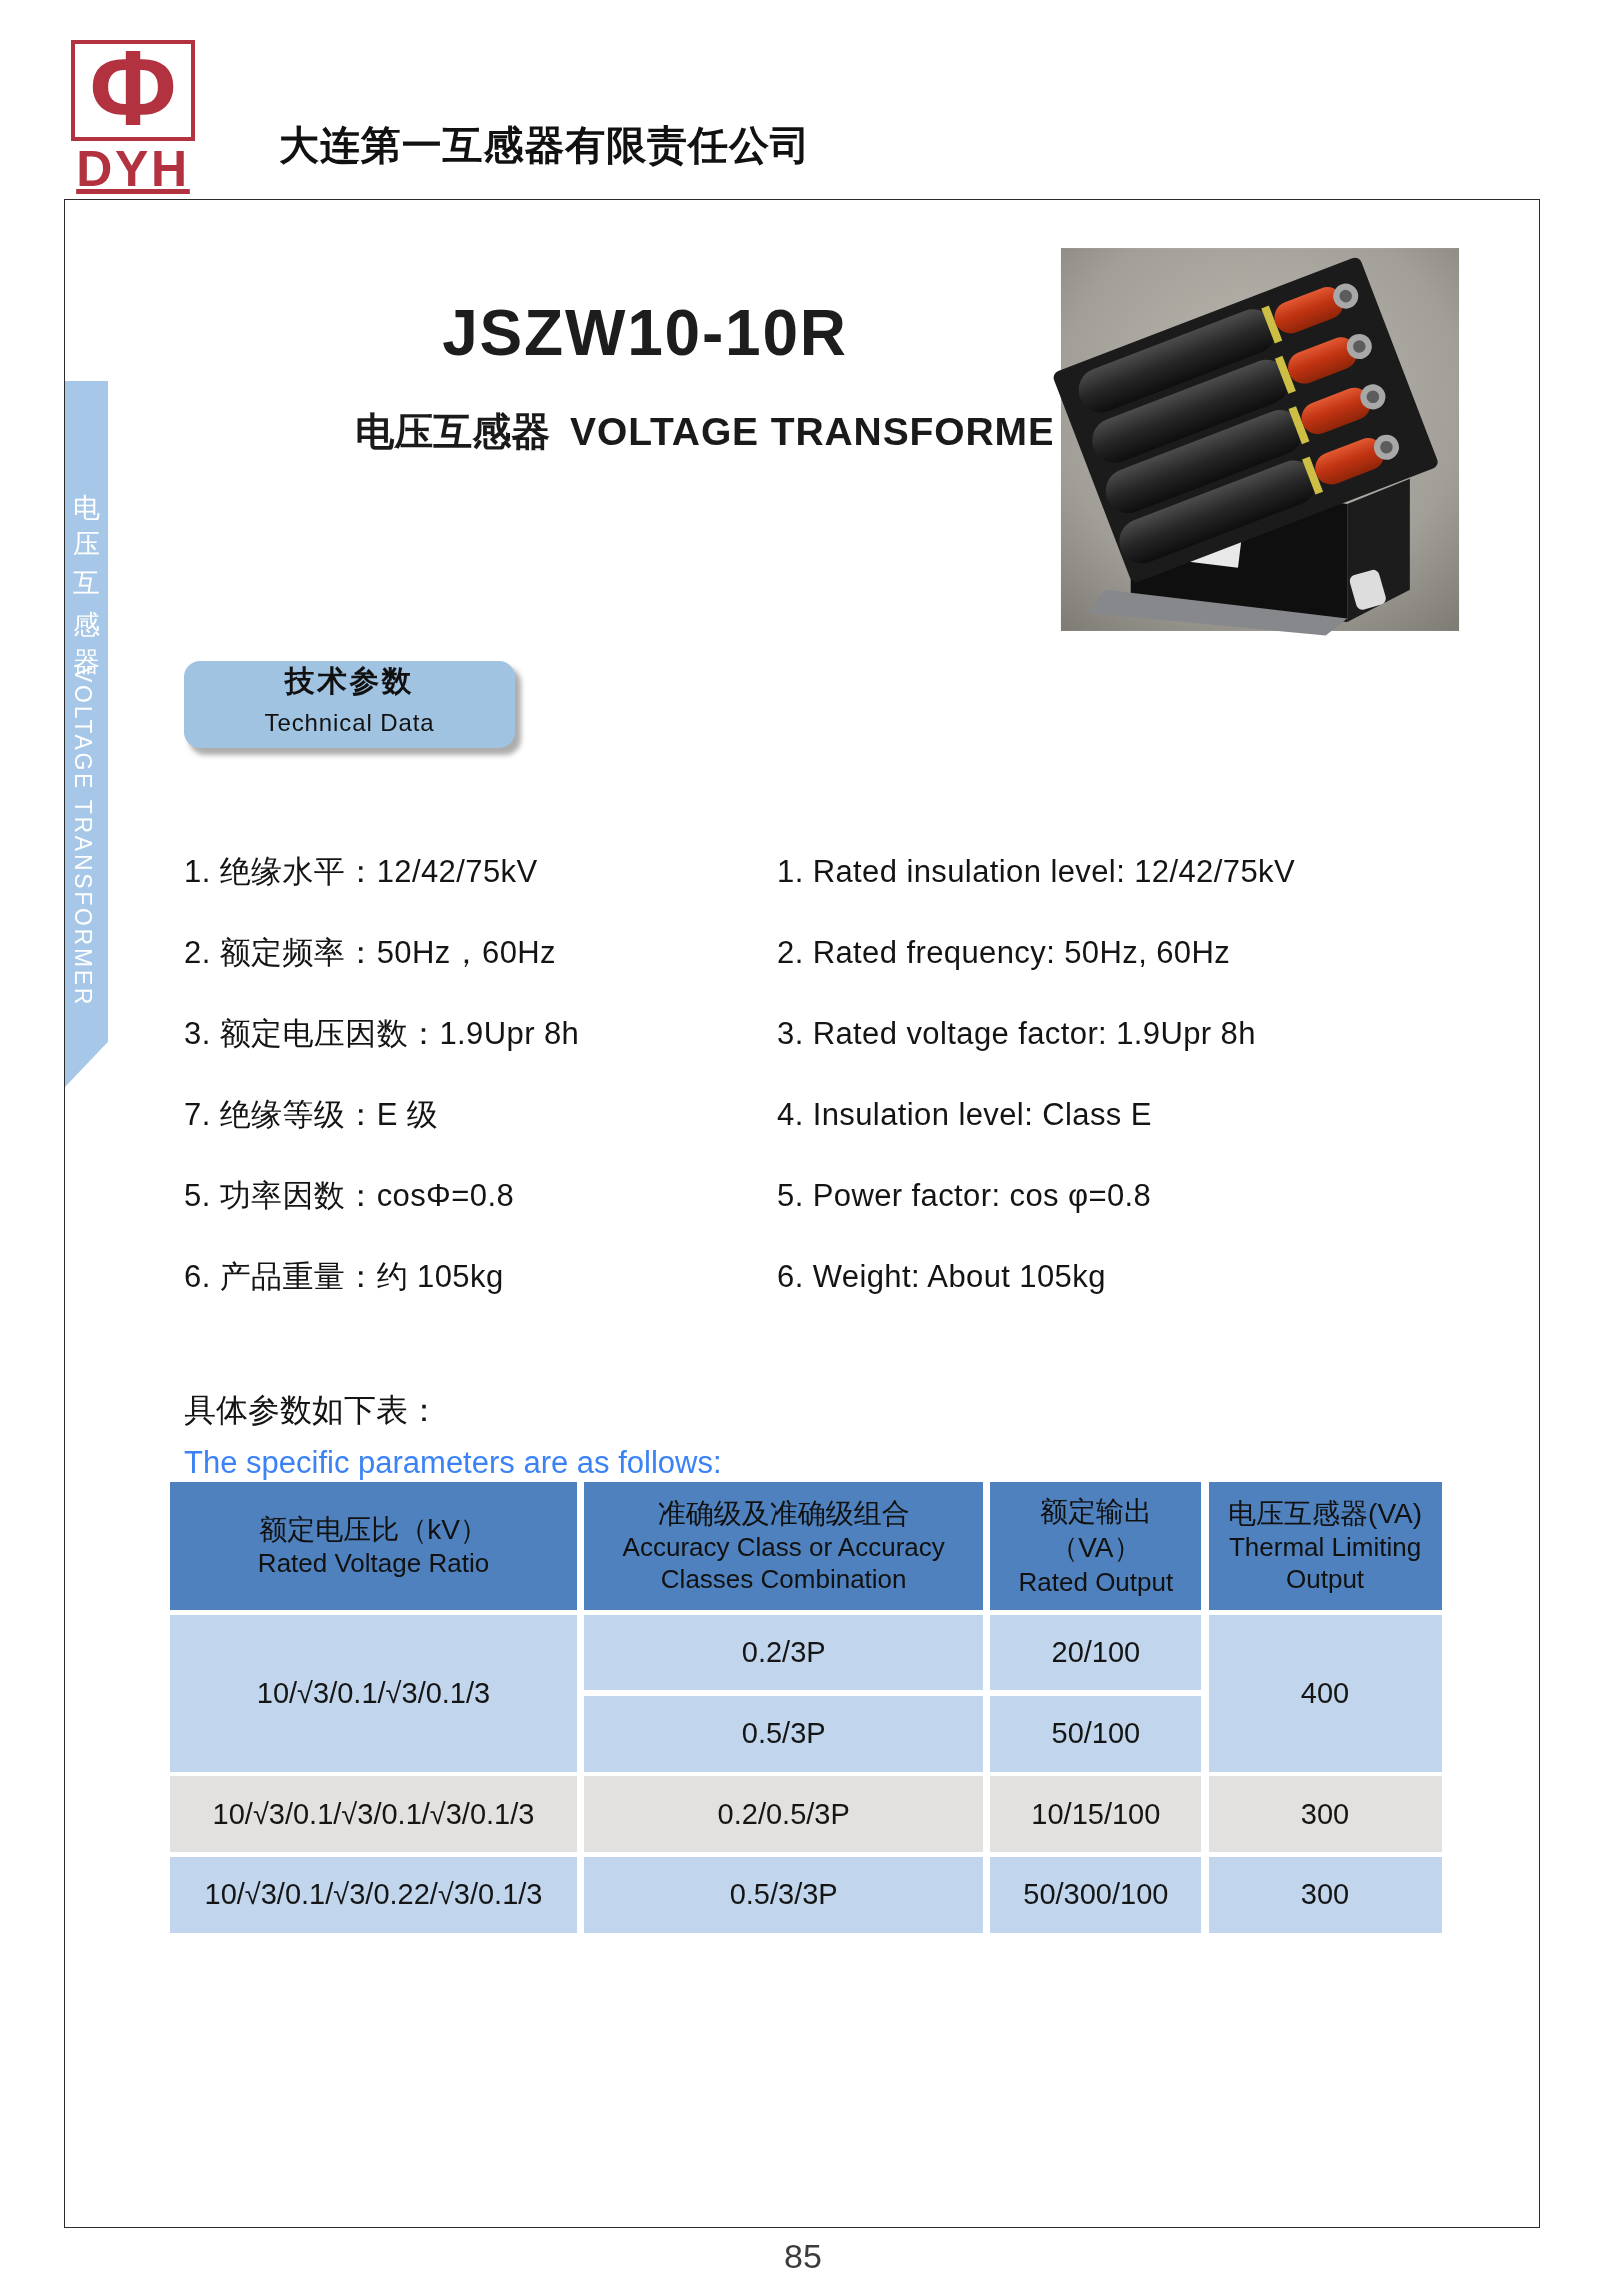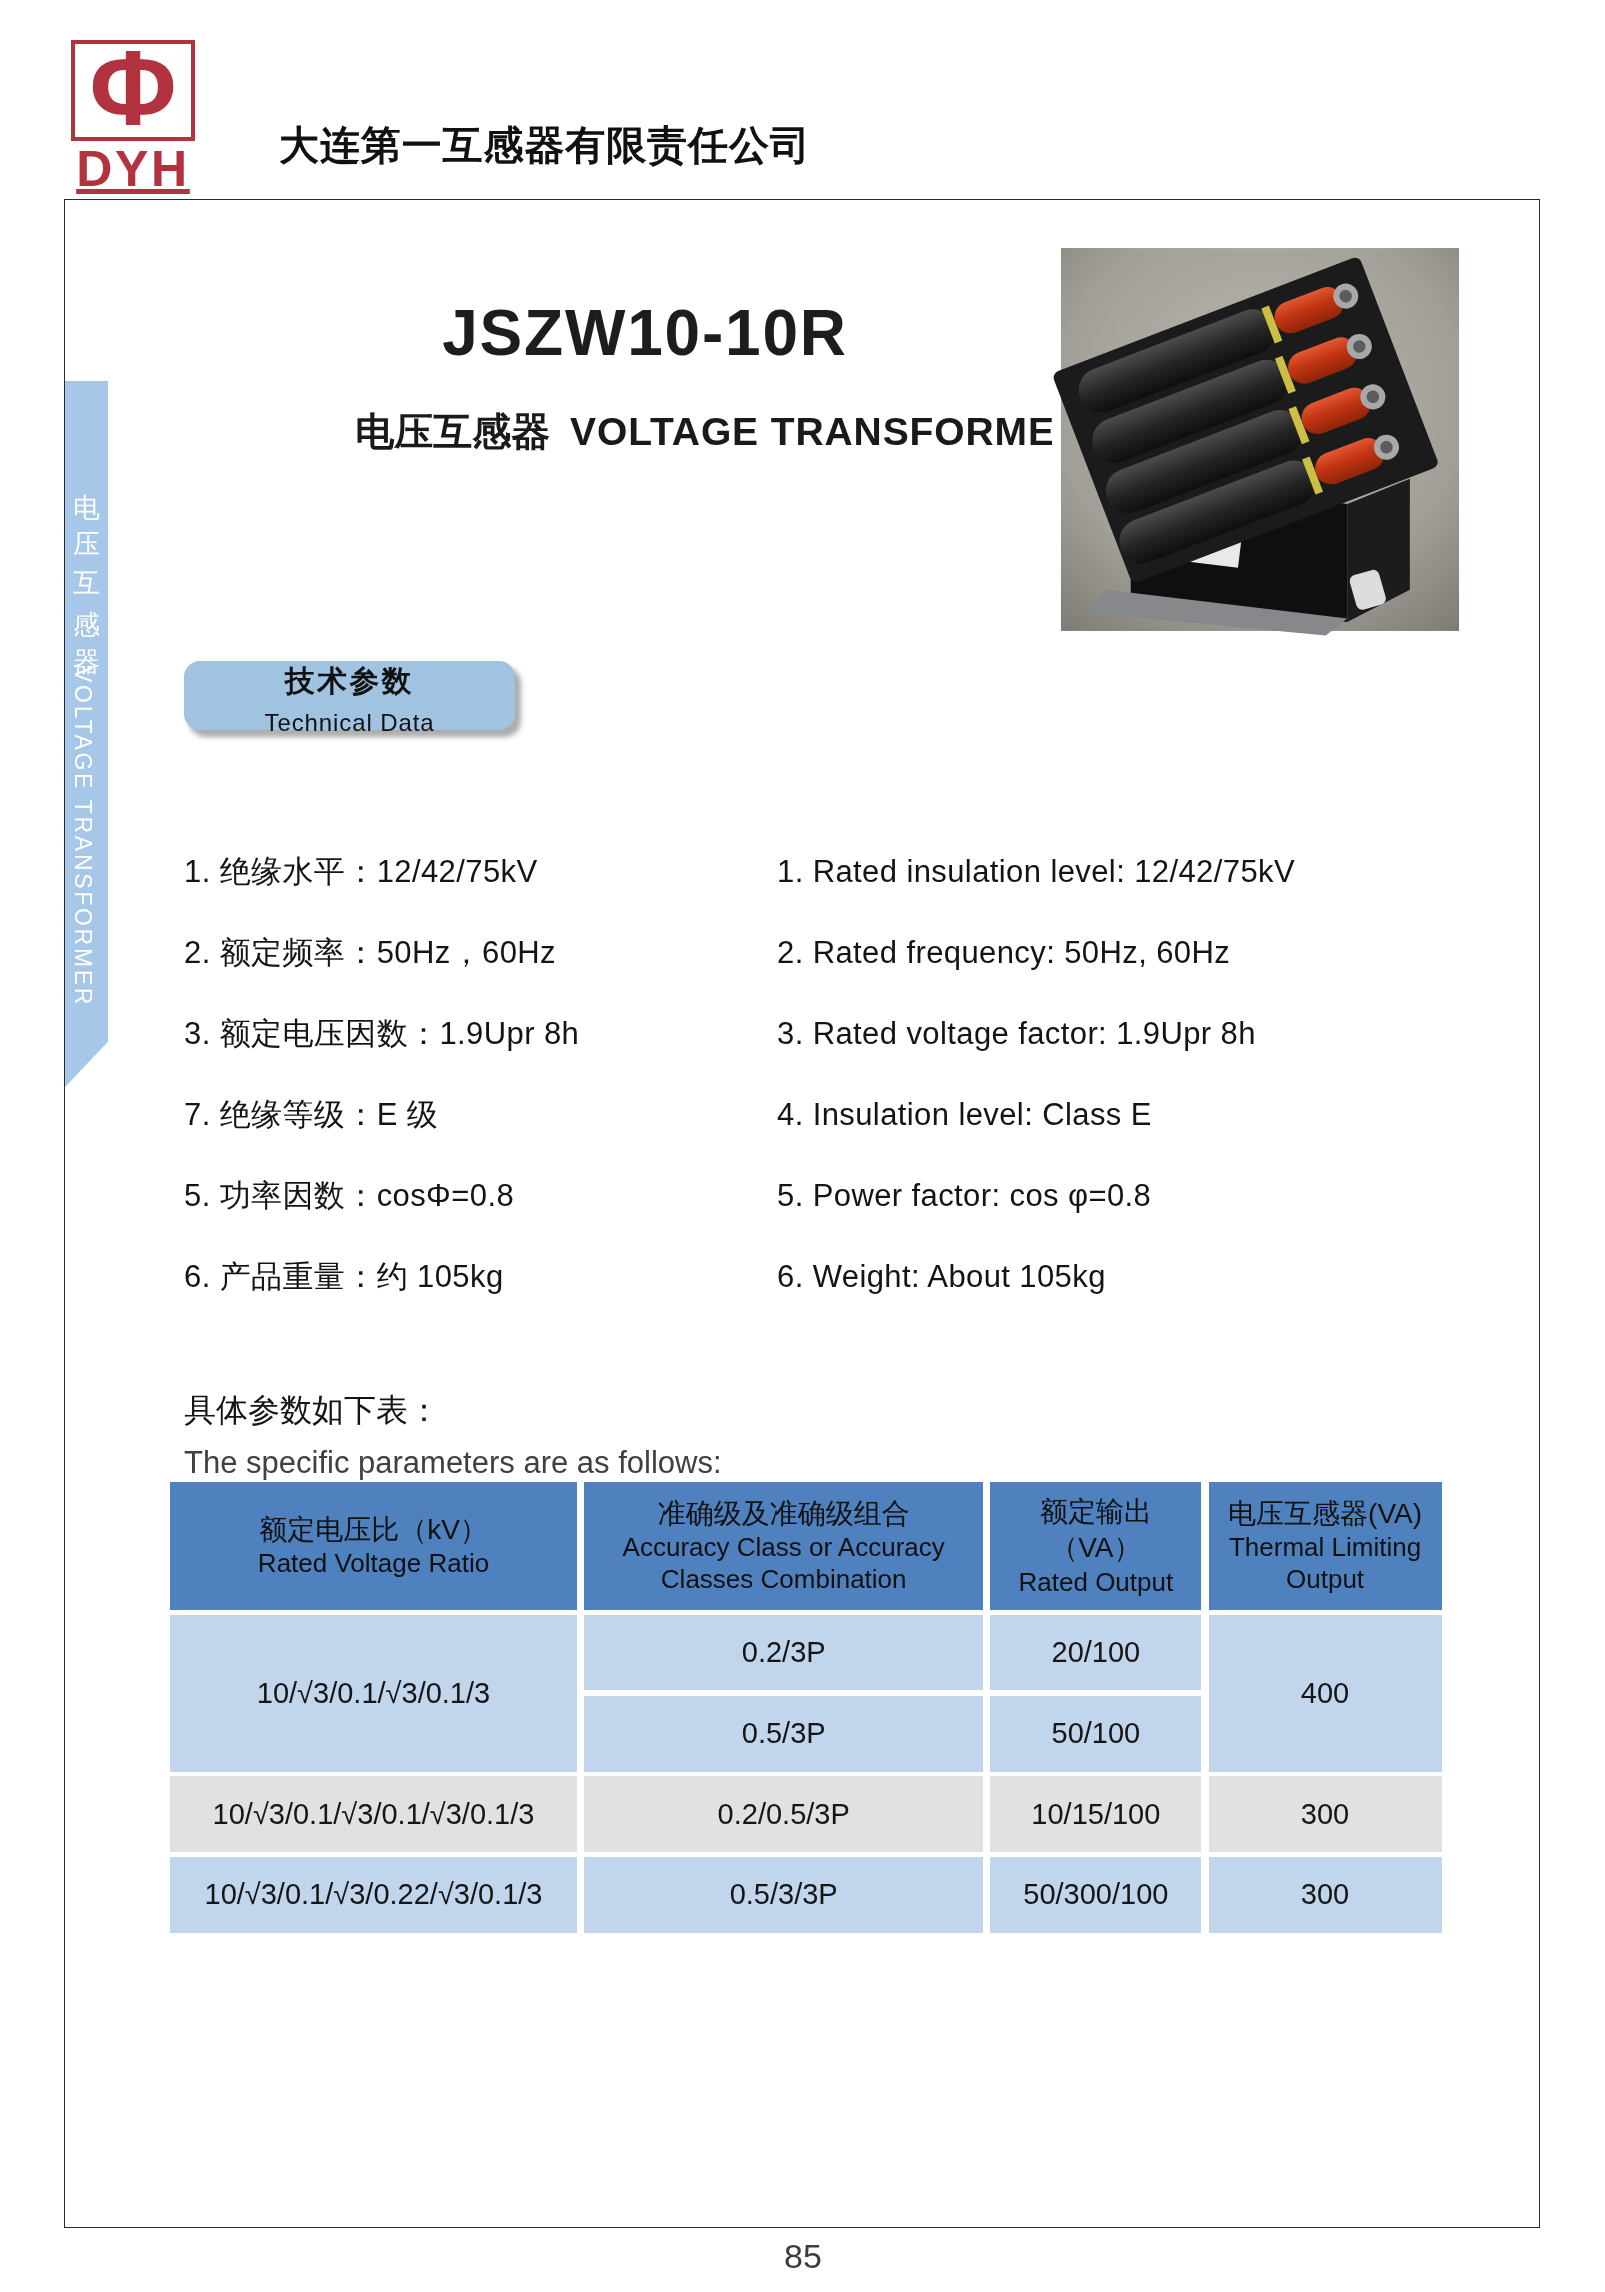--- a/index.html
+++ b/index.html
@@ -58,41 +58,41 @@
     position:absolute; left:206px; top:405px; width:878px; text-align:right;
     font-size:39px; font-weight:600; color:#1a1a1a; white-space:nowrap;
   }
   .subtitle .sub-en{ margin-left:19.7px; letter-spacing:0.9px; }
 
   
   .photo{ position:absolute; left:1052px; top:239px; width:416px; height:401px; }
 
   
   .badge{
-    position:absolute; left:184px; top:661px; width:331px; height:69px;
+    position:absolute; left:184px; top:661px; width:331px; height:87px;
     background:#a0c3e2; border-radius:16px;
     box-shadow:5.4px 6.3px 5.4px rgba(105,105,105,.55);
-    display:flex; flex-direction:column; align-items:center; justify-content:space-between;
+    display:flex; flex-direction:column; align-items:center; justify-content:flex-start;
     gap:7px;
   }
   .badge-cn{ font-size:29.6px; font-weight:600; color:#111; letter-spacing:2.7px; }
   .badge-en{ font-size:24px; font-weight:500; color:#111; letter-spacing:0.9px; }
 
   
   .specs-cn{ position:absolute; left:184px; top:831px; }
   .specs-en{ position:absolute; left:777px; top:831px; }
   .spec-line{
     height:81px; display:flex; align-items:center;
     font-size:31px; color:#141414; letter-spacing:0.4px; white-space:nowrap;
   }
 
   
   .intro{ position:absolute; left:184px; top:1385px; }
   .intro-cn{ font-size:32px; font-weight:500; color:#141414; height:52px; display:flex; align-items:center; }
-  .intro-en{ font-size:31px; color:#404040; height:52px; display:flex; align-items:center; }
+  .intro-en{ font-size:31px; color:#3b82f6; height:52px; display:flex; align-items:center; }
 
   
   .spec-table{ position:absolute; left:170px; top:1482px; width:1272px; }
   .t-row{ display:grid; grid-template-columns:407px 399px 211px 233px; column-gap:7.2px; }
   .t-head{ height:128px; margin-bottom:4.5px; }
   .t-head .cell{ background:#4e81bd; }
   .cell{
     display:flex; flex-direction:column; align-items:center; justify-content:center;
     text-align:center; color:#111;
   }

